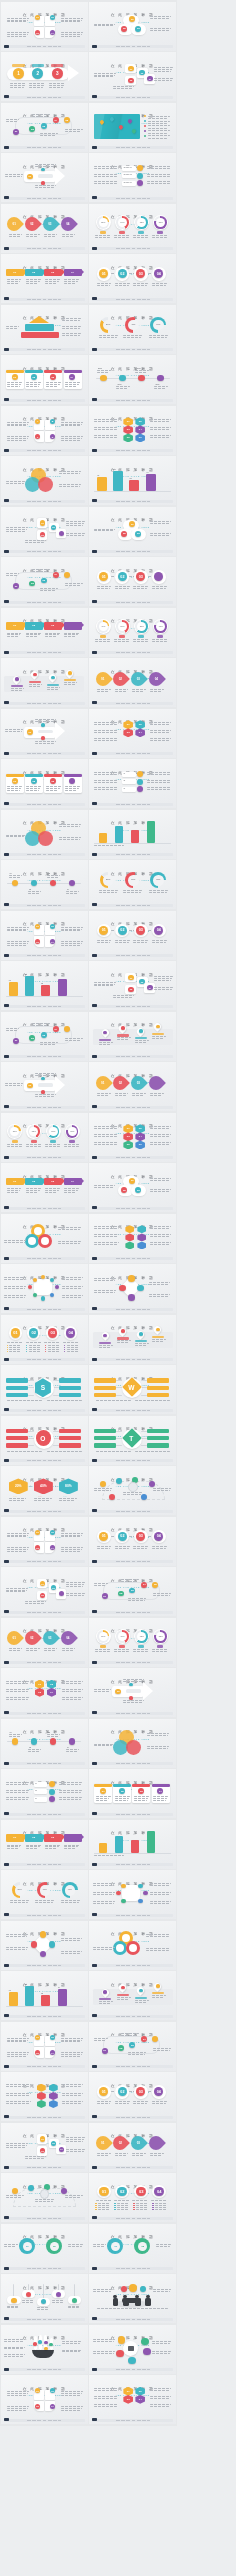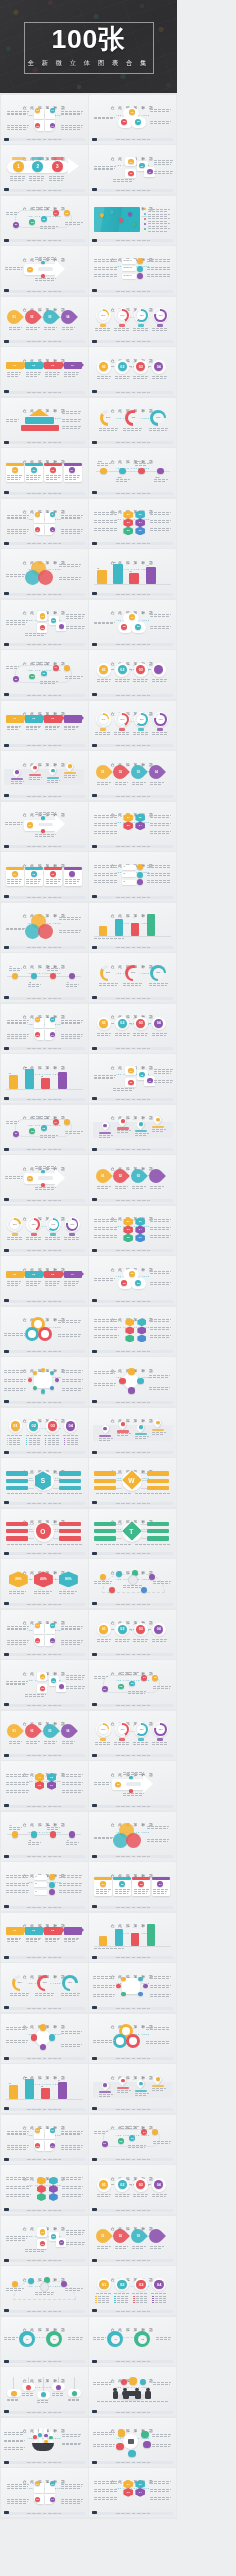--- a/index.html
+++ b/index.html
@@ -62,29 +62,20 @@
   .leaf{position:absolute;border-radius:50% 0 50% 50%;transform:rotate(45deg);}
   .cloud{position:absolute;background:#fff;border-radius:4.4px;box-shadow:0 0.7px 1.5px rgba(0,0,0,.12);}
   .bigletter{position:absolute;color:#fff;font-weight:bold;display:flex;align-items:center;justify-content:center;}
   .tri{position:absolute;width:0;height:0;}
 </style>
 </head>
 <body>
 
 <div class="page">
 
-  <div class="cover">
-    <div class="cover-bg"></div>
-    <div class="cover-veil"></div>
-    <div class="cover-frame"></div>
-    <div class="cover-inner">
-      <div class="cover-title">100张</div>
-      <div class="cover-sub">全 新 微 立 体 图 表 合 集</div>
-    </div>
-  </div>
 
   <div class="grid" id="grid">
       <div class="slide">
         <div class="s-title"><span class="cn">在 此 添 加 标 题</span><span class="en">ADD THE TITLE HERE</span></div>
         <div class="body">
           <div class="card" style="left:31px;top:4.4px;width:10.3px;height:10.3px;border-radius:5.2px 0.7px 0.7px 0.7px;"></div>
           <div class="card" style="left:42px;top:4.4px;width:10.3px;height:10.3px;border-radius:0.7px 5.2px 0.7px 0.7px;"></div>
           <div class="card" style="left:31px;top:15.5px;width:10.3px;height:10.3px;border-radius:0.7px 0.7px 0.7px 5.2px;"></div>
           <div class="card" style="left:42px;top:15.5px;width:10.3px;height:10.3px;border-radius:0.7px 0.7px 5.2px 0.7px;"></div>
           <div class="cir" style="left:32px;top:3px;width:5.2px;height:5.2px;background:#f5b335;box-shadow:0 0.7px 1.1px rgba(0,0,0,.18);"></div>

